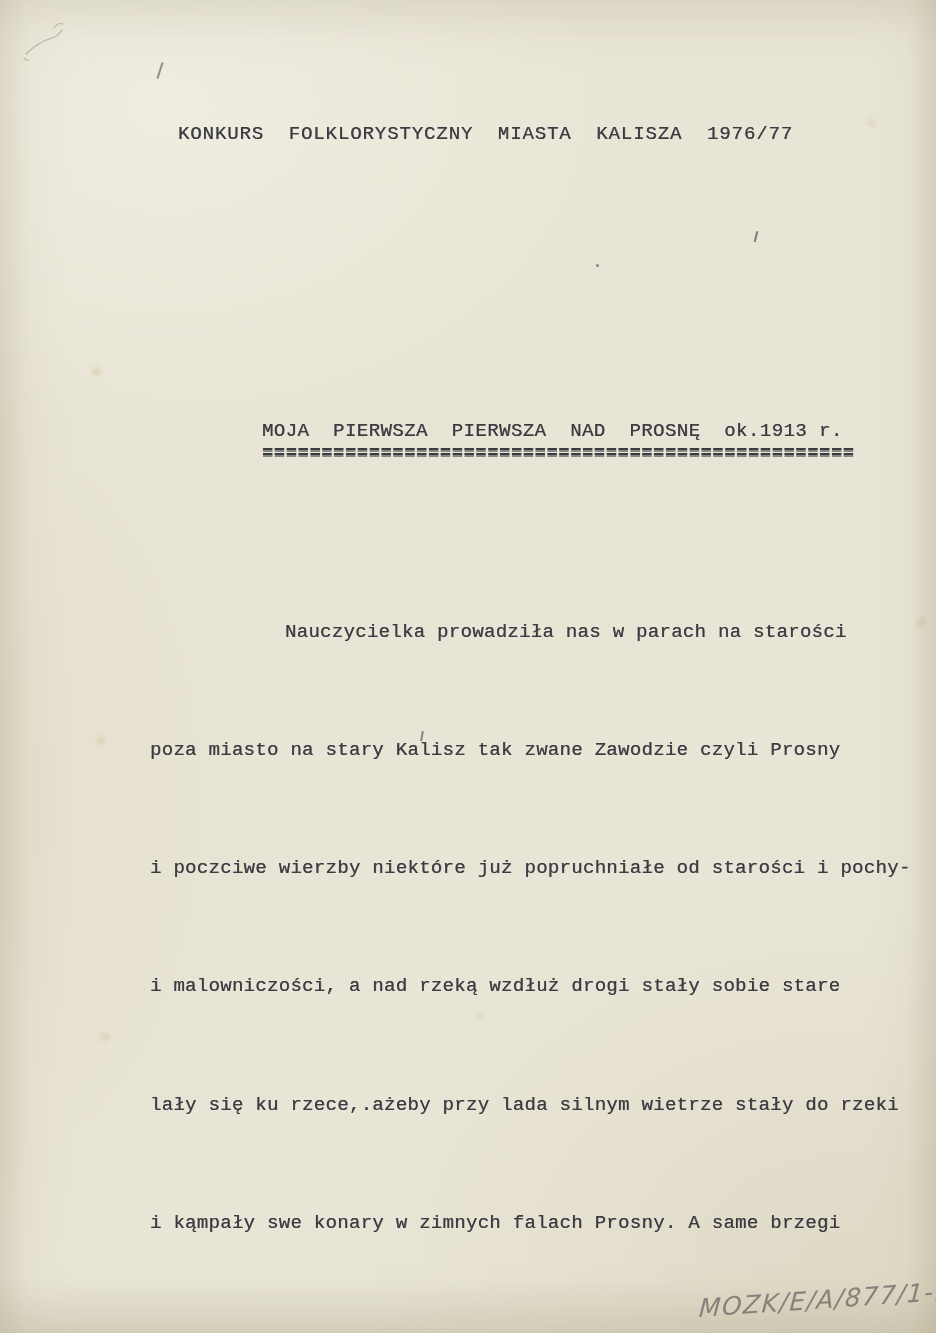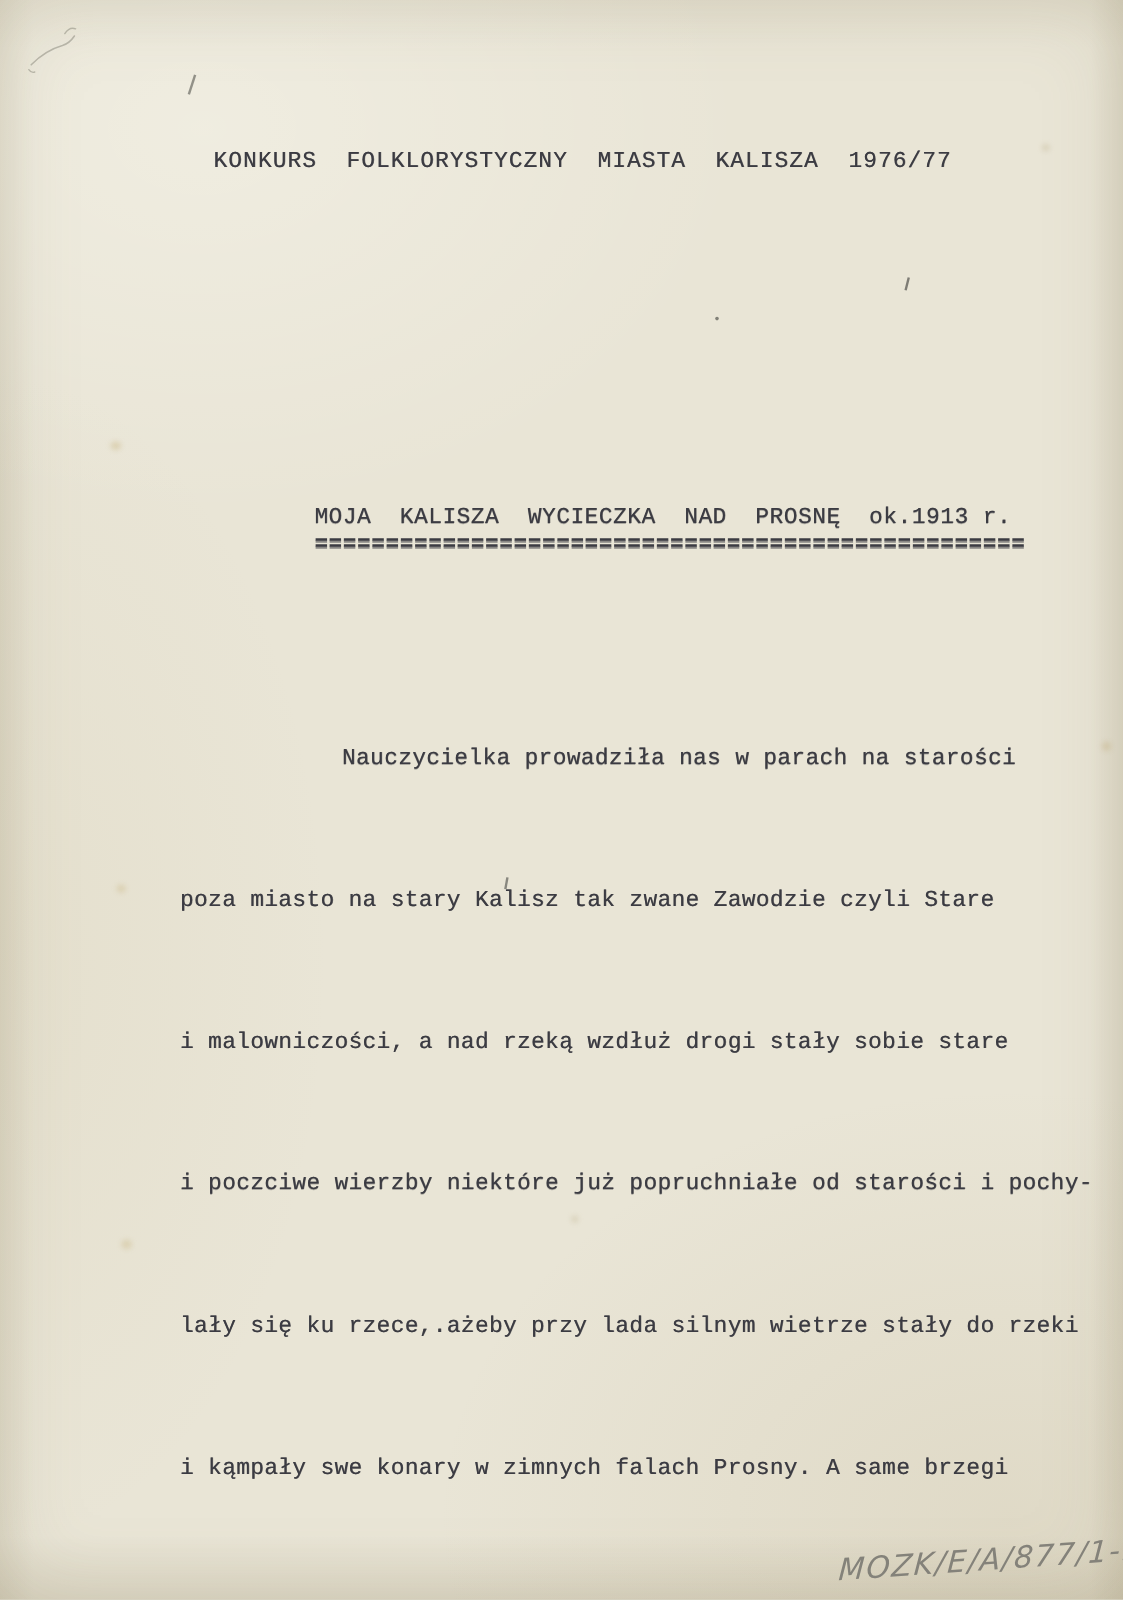--- a/index.html
+++ b/index.html
@@ -119,28 +119,28 @@
   <div class="spot spot-1"></div>
   <div class="spot spot-2"></div>
   <div class="spot spot-3"></div>
   <div class="spot spot-4"></div>
   <div class="spot spot-5"></div>
   <div class="spot spot-6"></div>
 
   <div class="typed header-line">KONKURS  FOLKLORYSTYCZNY  MIASTA  KALISZA  1976/77</div>
 
 
-  <div class="typed title-line">MOJA  KALISZA  WYCIECZKA  NAD  PROSNĘ  ok.1913 r.</div>
+  <div class="typed title-line">MOJA  PIERWSZA  PIERWSZA  NAD  PROSNĘ  ok.1913 r.</div>
   <div class="typed title-underline">==================================================</div>
 
   <div class="typed body-block">
     <div class="indent">Nauczycielka prowadziła nas w parach na starości</div>
-    <div>poza miasto na stary Kalisz tak zwane Zawodzie czyli Stare</div>
+    <div>poza miasto na stary Kalisz tak zwane Zawodzie czyli Prosny</div>
+    <div>i poczciwe wierzby niektóre już popruchniałe od starości i pochy-</div>
     <div>i malowniczości, a nad rzeką wzdłuż drogi stały sobie stare</div>
-    <div>i poczciwe wierzby niektóre już popruchniałe od starości i pochy-</div>
     <div>lały się ku rzece,.ażeby przy lada silnym wietrze stały do rzeki</div>
     <div>i kąmpały swe konary w zimnych falach Prosny. A same brzegi</div>
     
     
     
     
     
     
     
     

